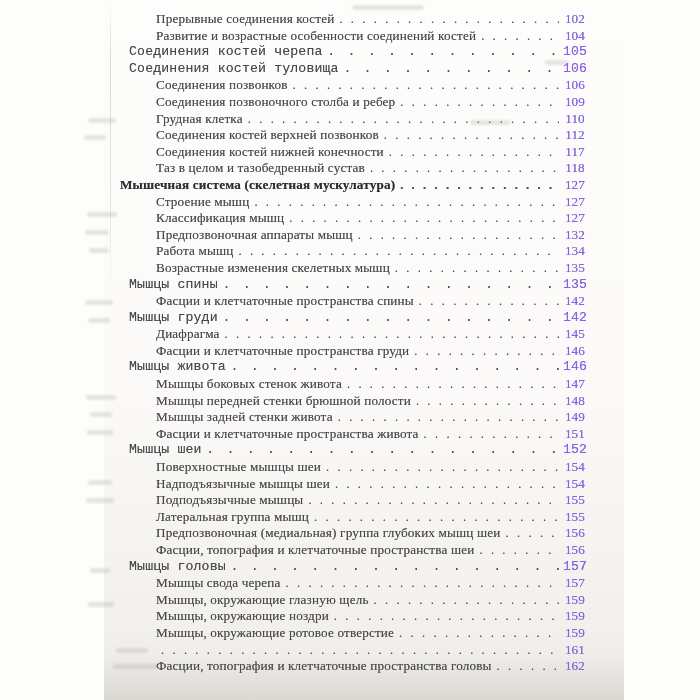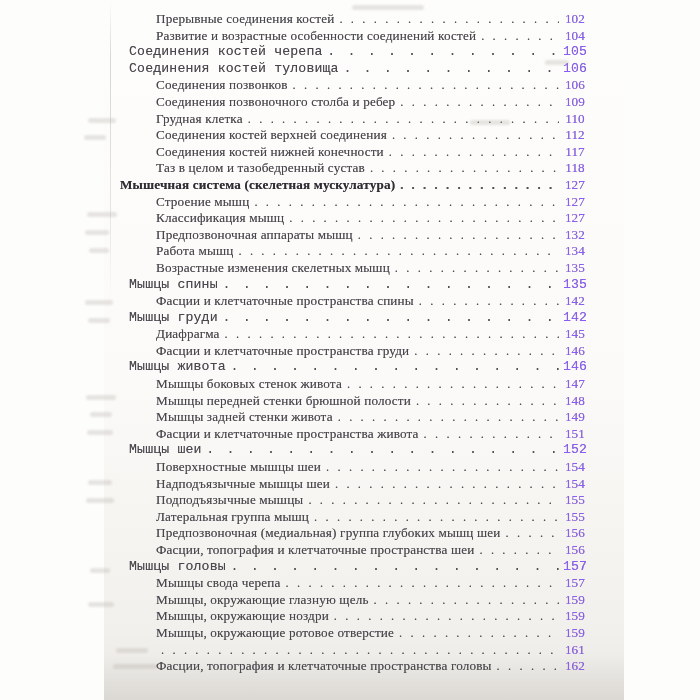--- a/index.html
+++ b/index.html
@@ -137,21 +137,21 @@
     <span class="pagenum">109</span>
   </div>
 
   <div class="row lvl2">
     <span class="label">Грудная клетка</span>
     <span class="dots"></span>
     <span class="pagenum">110</span>
   </div>
 
   <div class="row lvl2">
-    <span class="label">Соединения костей верхней соединения</span>
+    <span class="label">Соединения костей верхней позвонков</span>
     <span class="dots"></span>
     <span class="pagenum">112</span>
   </div>
 
   <div class="row lvl2">
     <span class="label">Соединения костей нижней конечности</span>
     <span class="dots"></span>
     <span class="pagenum">117</span>
   </div>
 

